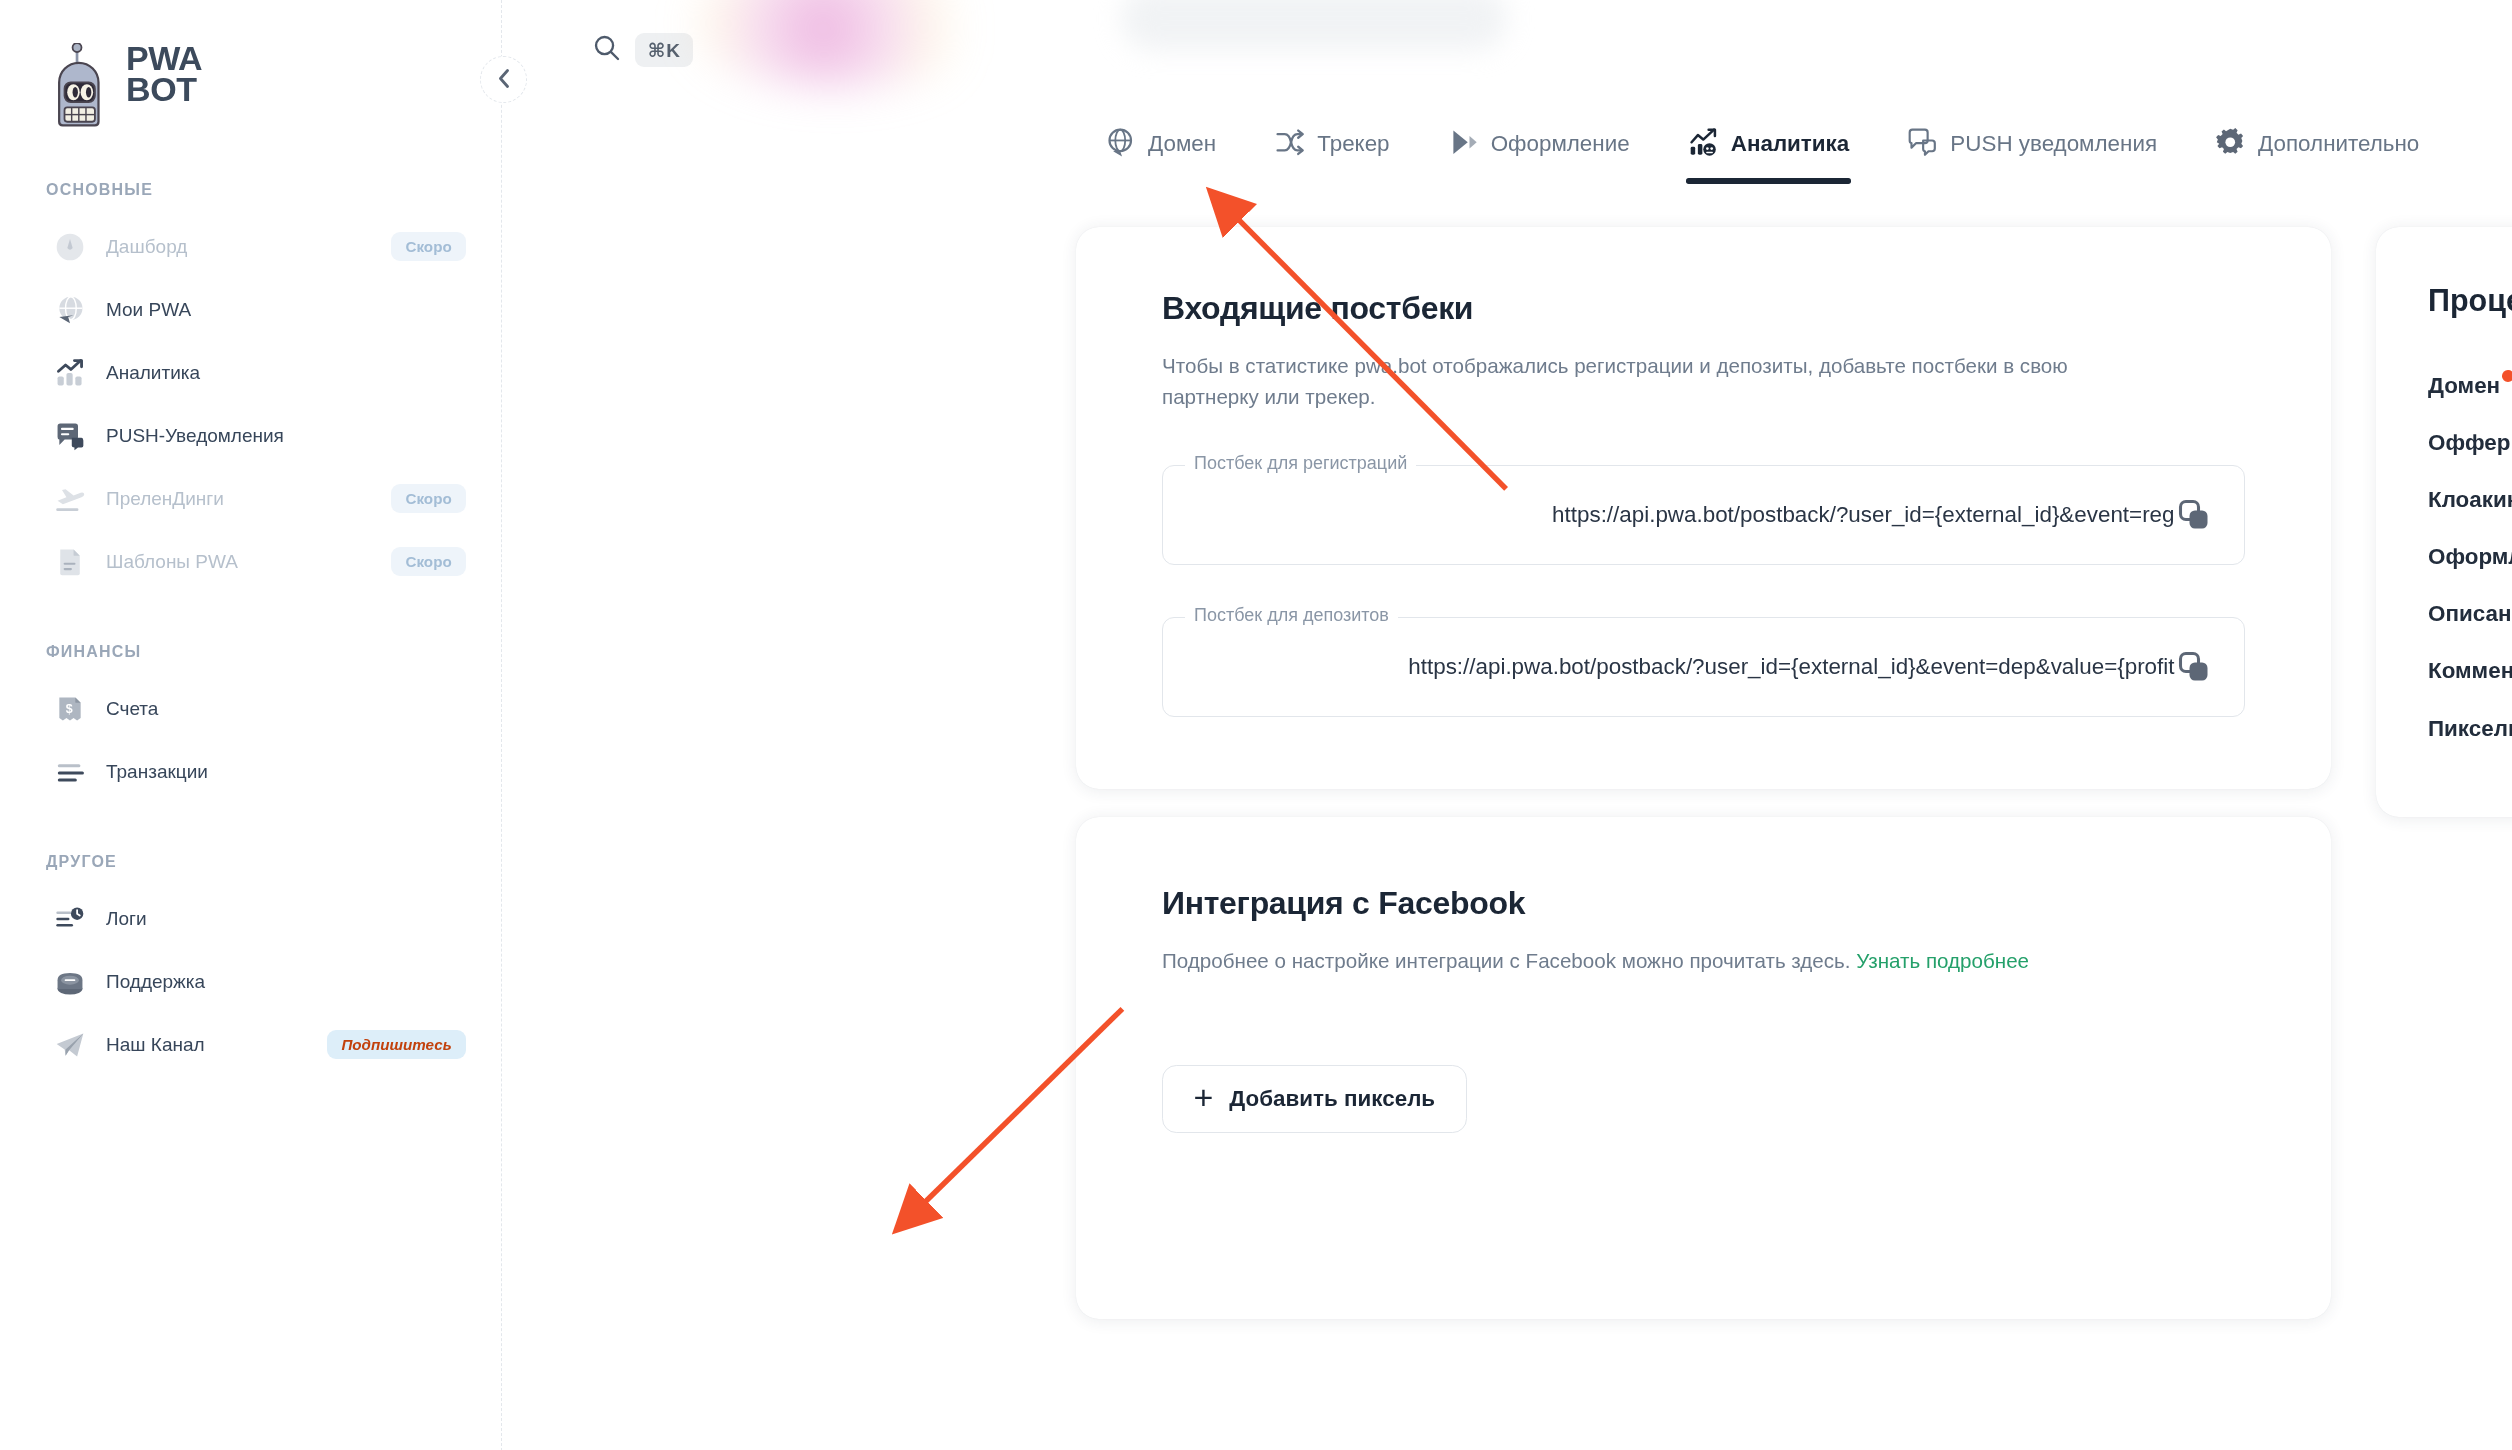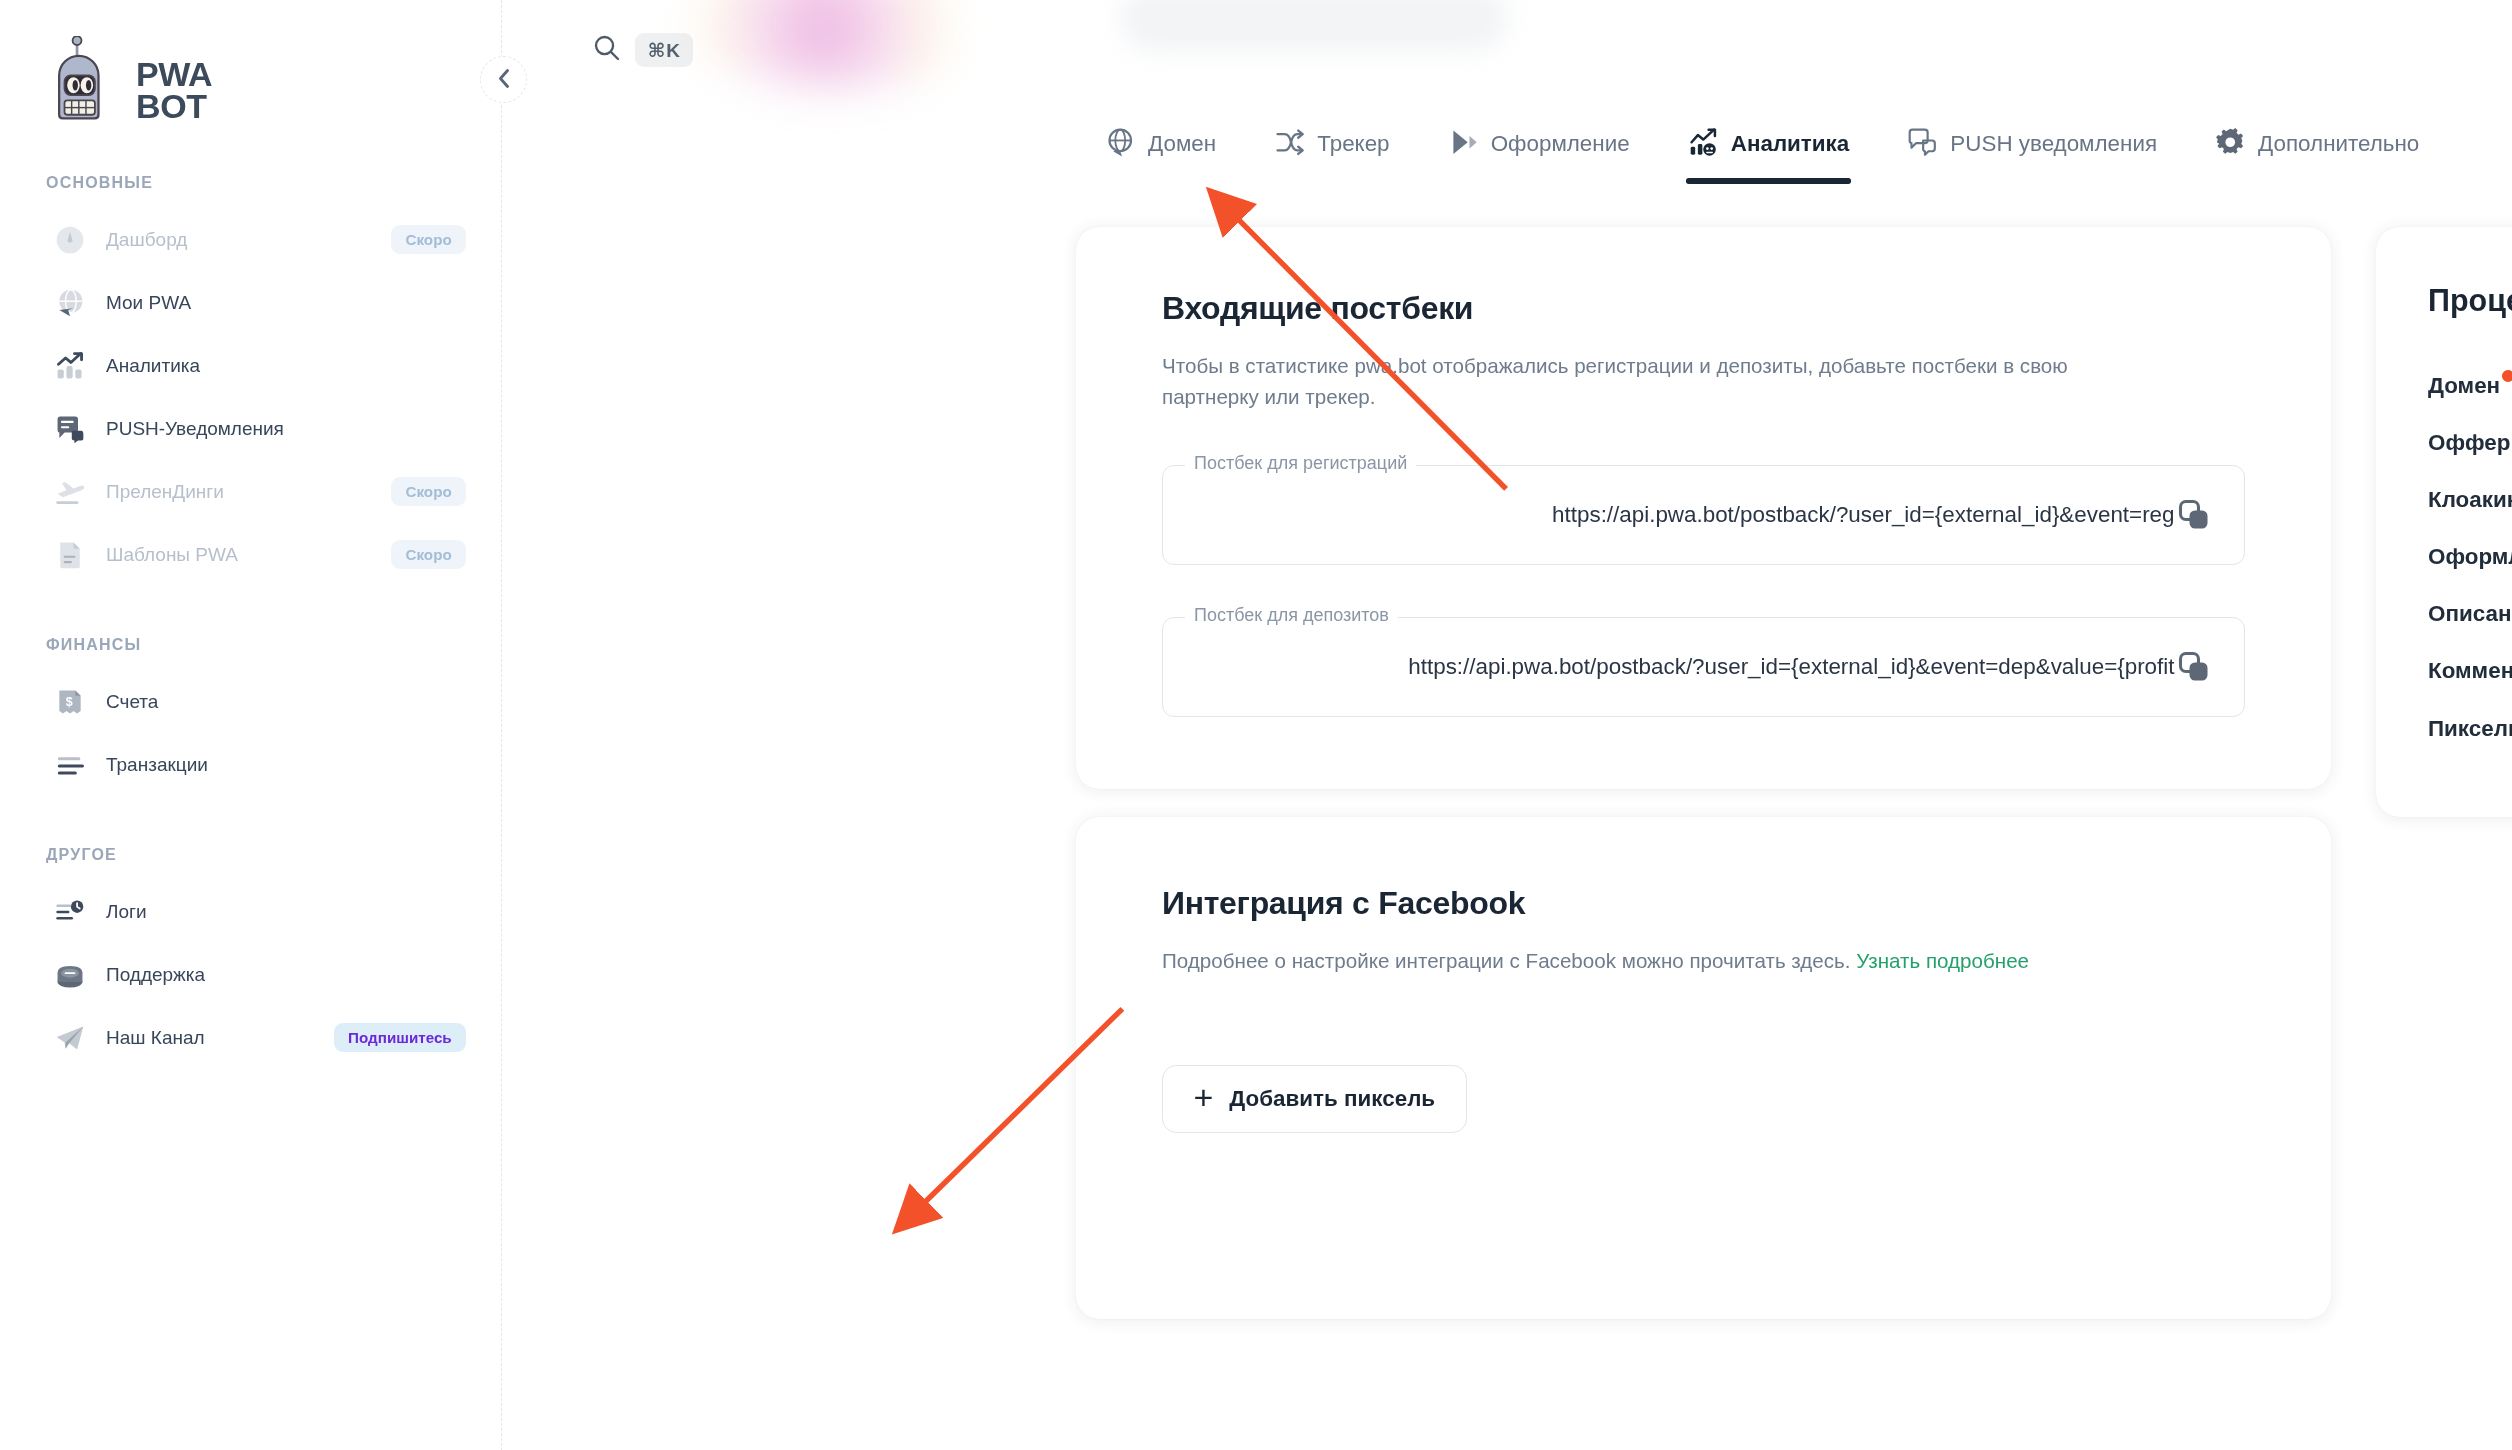--- a/index.html
+++ b/index.html
@@ -11,21 +11,21 @@
     overflow: hidden;
   }
   .app { position: relative; width: 2512px; height: 1451px; display: flex; background:#ffffff; }
 
   
   .sidebar {
     width: 502px; height: 1451px; flex: 0 0 502px;
     background: #ffffff; padding: 0;
     position: relative;
   }
-  .logo-wrap { display: flex; align-items: flex-end; gap: 25px; padding: 36px 0 0 52px; }
+  .logo-wrap { display: flex; align-items: flex-start; gap: 15px; padding: 36px 0 0 52px; margin-top: 7px; }
   .logo-mark { width: 59px; height: 86px; position: relative; flex: 0 0 59px; }
   .logo-text { display:flex; flex-direction: column; line-height: 0.92; }
   .logo-text span {
     font-size: 34px; font-weight: 800; color:#3c4a5c; letter-spacing: -0.4px;
   }
 
   .section-title {
     font-size: 16px; font-weight: 700; letter-spacing: 1.2px;
     color: #9aa7b8; padding: 0 0 0 46px; text-transform: uppercase;
   }
@@ -36,21 +36,21 @@
     position: relative;
   }
   .nav-icon { width: 36px; height: 36px; flex:0 0 36px; display:flex; align-items:center; justify-content:center; }
   .nav-label { font-size: 19px; color: #37465a; font-weight: 400; white-space: nowrap; }
   .nav-item.disabled .nav-label { color: #b6c0cc; }
   .nav-badge {
     margin-left: auto; font-size: 15.2px; font-weight: 700;
     padding: 6.3px 14.3px; border-radius: 9px; white-space: nowrap;
   }
   .badge-soon { background: #eef4fa; color: #a3bdd6; }
-  .badge-sub  { background: #ddeef9; color: #6d28d9; }
+  .badge-sub  { background: #ddeef9; color: #c2410c; font-style: italic; }
 
   
   .divider {
     position: absolute; left: 501px; top: 0; width: 0.9px; height: 1451px;
     border-left: 1.8px dashed #e3e7ec; z-index: 5;
   }
   .collapse-btn {
     position: absolute; left: 480px; top: 56px; width: 47px; height: 47px;
     border-radius: 50%; background: #ffffff; border: 1.8px dashed #e3e7ec;
     display: flex; align-items: center; justify-content: center; z-index: 6;

